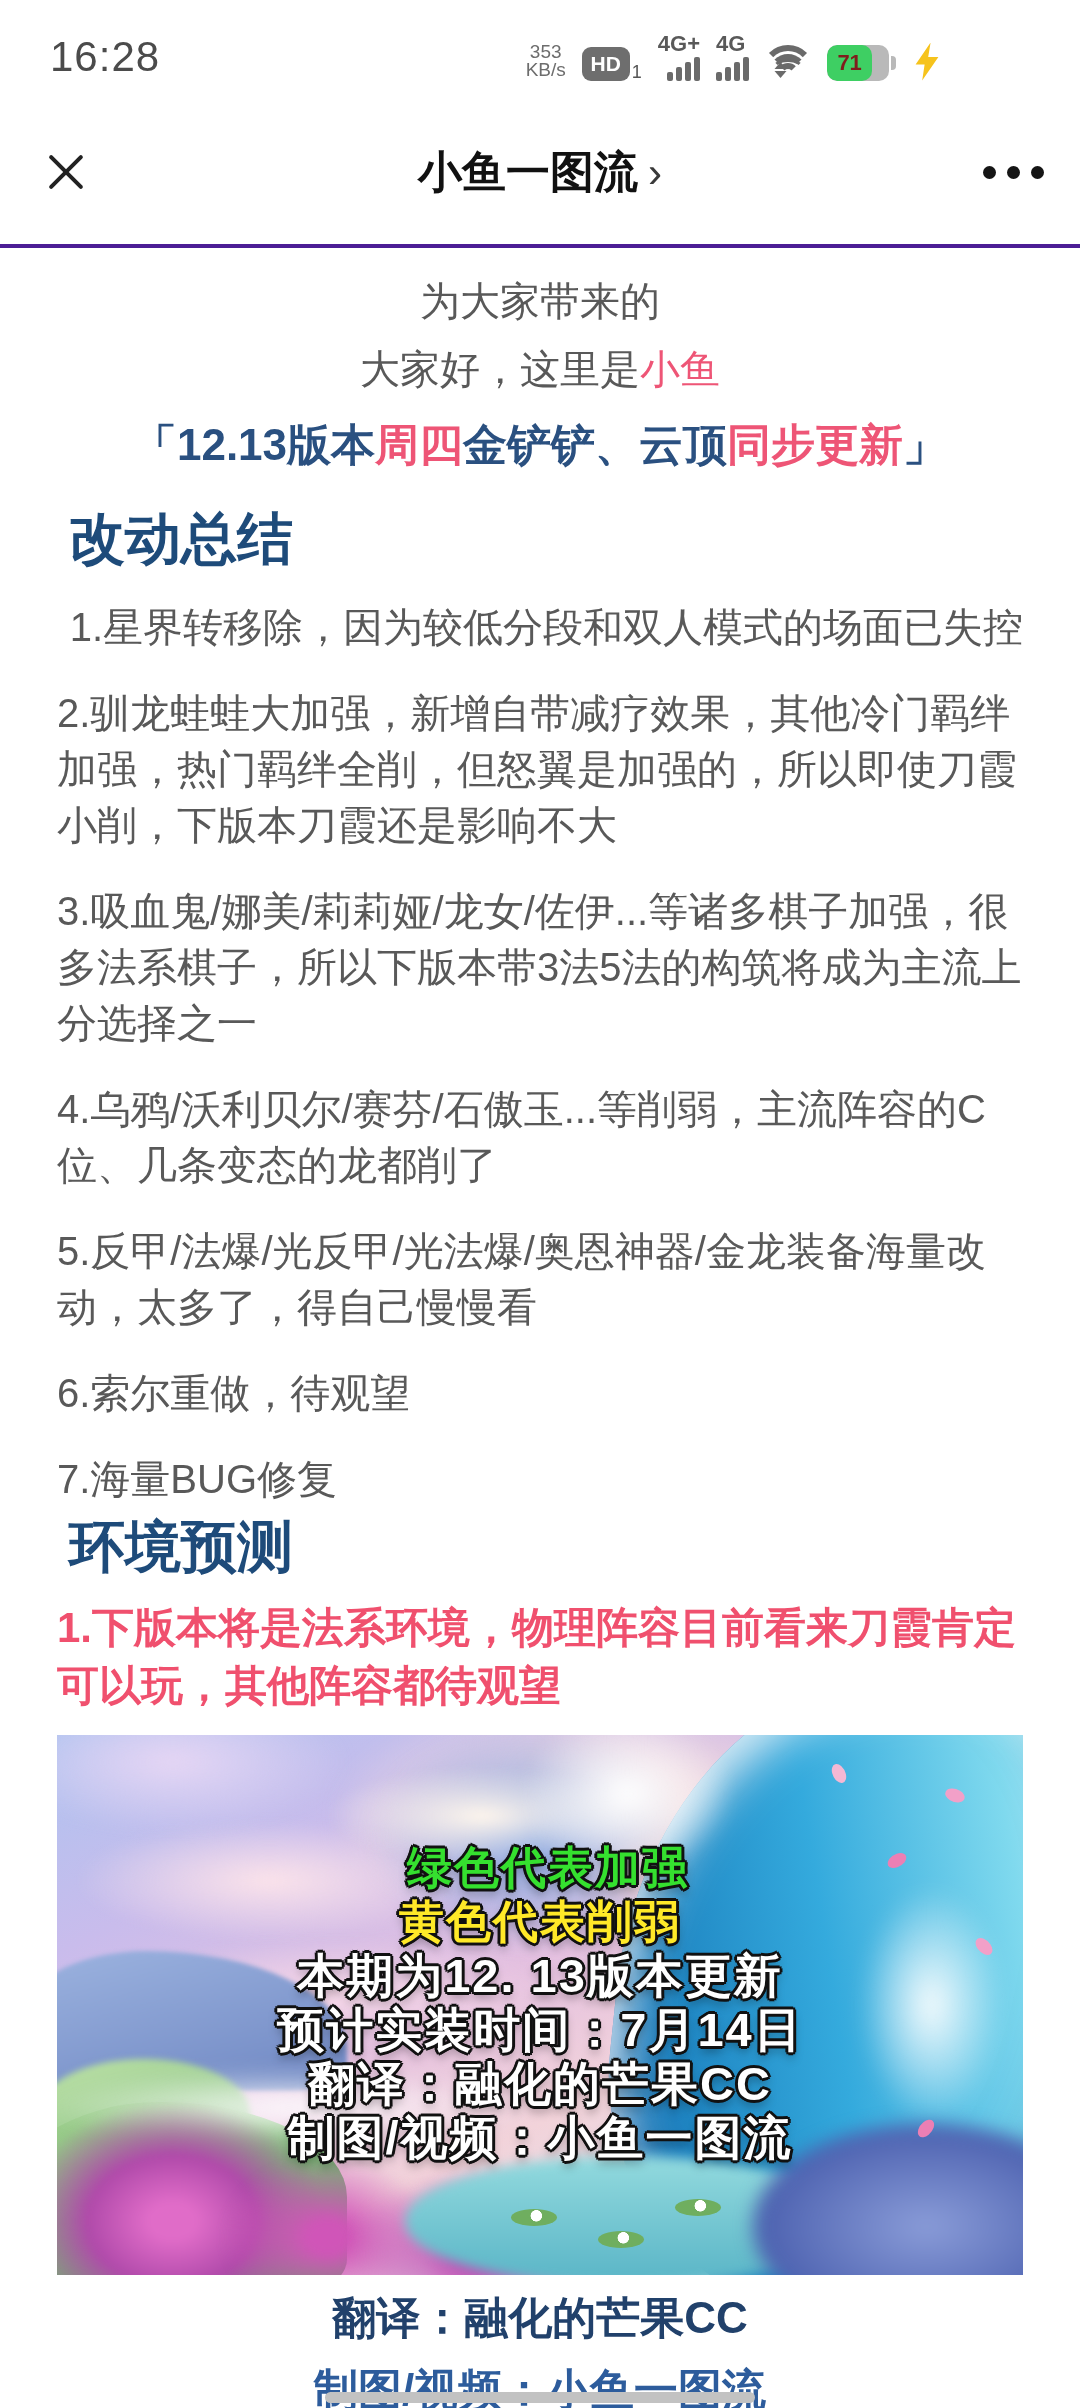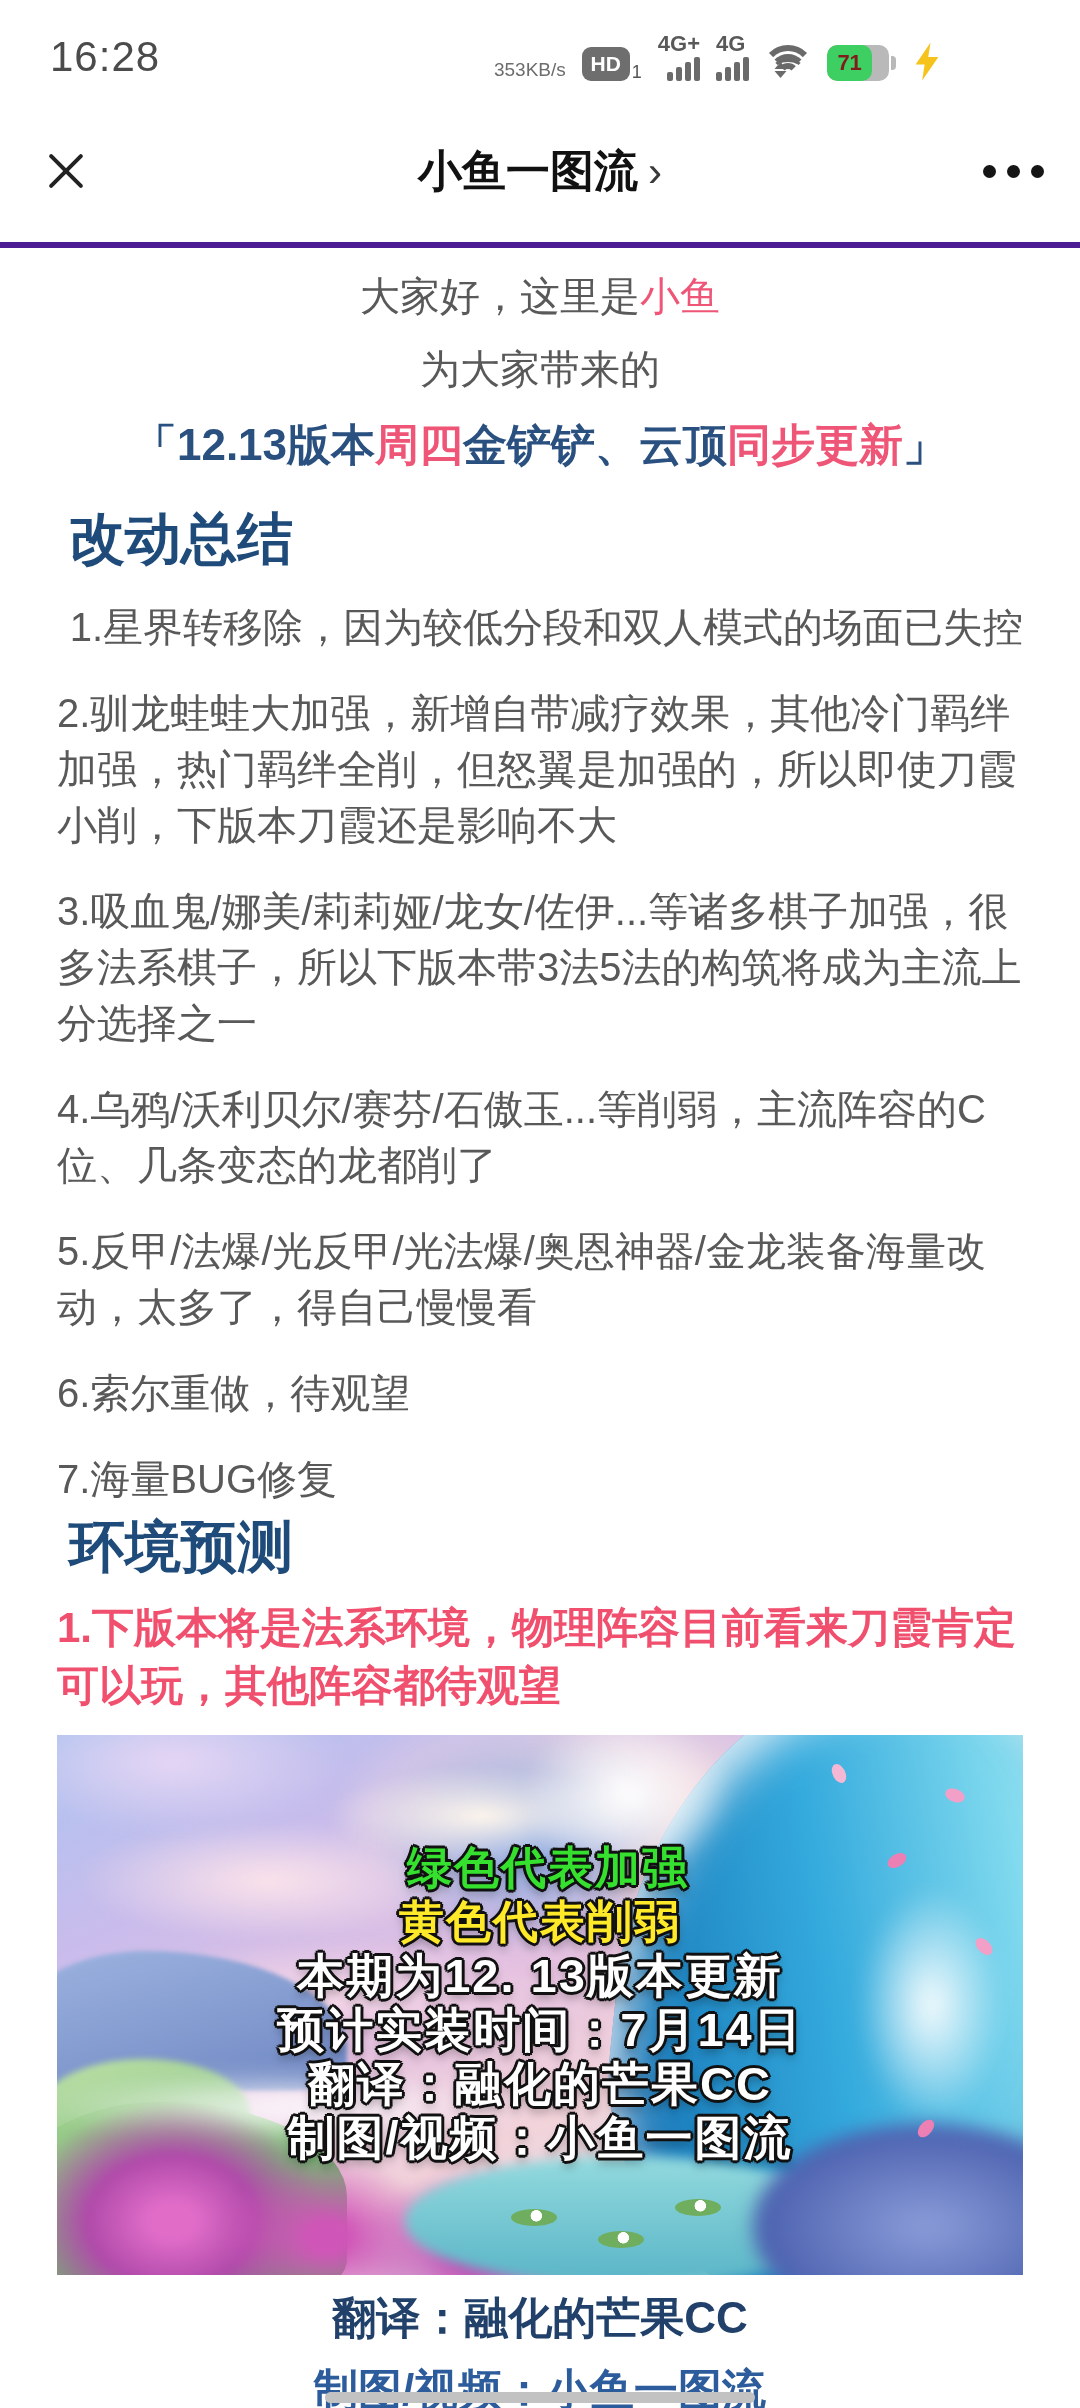--- a/index.html
+++ b/index.html
@@ -9,21 +9,21 @@
     font-family:"Liberation Sans","DejaVu Sans",sans-serif;
     -webkit-font-smoothing:antialiased;
   }
   
   .status-bar{
     height:100px;display:flex;align-items:center;justify-content:space-between;
     padding:14px 50px 0 50px;box-sizing:border-box;
   }
   .time{font-size:42px;color:#4b4b4b;letter-spacing:1px;}
   .status-right{display:flex;align-items:flex-end;gap:16px;margin-right:88px;}
-  .net-speed{display:flex;flex-direction:row;align-items:center;line-height:18px;
+  .net-speed{display:flex;flex-direction:column;align-items:center;line-height:18px;
     font-size:19px;color:#6d6d6d;padding-bottom:2px;}
   .hd-wrap{display:flex;align-items:flex-end;gap:2px;}
   .hd-badge{width:48px;height:34px;border-radius:9px;background:#6e6e6e;color:#fff;
     font-size:21px;font-weight:bold;display:flex;align-items:center;justify-content:center;}
   .hd-sub{font-size:18px;color:#555;line-height:18px;}
   .sig{display:flex;flex-direction:column;align-items:flex-end;}
   .sig-label{font-size:22px;font-weight:bold;color:#595959;line-height:20px;margin-bottom:3px;align-self:flex-start;}
   .bars{display:flex;align-items:flex-end;gap:3px;height:24px;}
   .bars i{display:block;width:6px;background:#6a6a6a;border-radius:2px;}
   .b1{height:9px}.b2{height:14px}.b3{height:19px}.b4{height:24px}
@@ -38,21 +38,21 @@
   .arr-dn{border-top:7px solid #6a6a6a;}
   .battery{display:flex;align-items:center;}
   .batt-body{width:62px;height:36px;border-radius:10px;background:#b9b9b9;overflow:hidden;display:flex;}
   .batt-fill{width:73%;height:100%;background:#3ecf63;color:#7f1d1d;font-size:22px;font-weight:bold;
     display:flex;align-items:center;justify-content:center;border-radius:10px;}
   .batt-cap{width:5px;height:14px;background:#b9b9b9;border-radius:0 4px 4px 0;margin-left:2px;}
   .bolt{width:30px;height:38px;background:#f6c31c;
     clip-path:polygon(62% 0,12% 58%,42% 58%,34% 100%,88% 38%,54% 38%);}
   
   .nav-bar{height:148px;display:flex;align-items:center;justify-content:space-between;
-    padding:0 36px;box-sizing:border-box;position:relative;border-bottom:6px solid #4c1d95;}
+    padding:0 36px;box-sizing:border-box;position:relative;border-bottom:4px solid #4c1d95;}
   .close-btn{width:60px;height:60px;position:relative;cursor:pointer;}
   .close-btn i{position:absolute;left:7px;top:28px;width:46px;height:4px;background:#222;border-radius:2px;}
   .close-btn i:first-child{transform:rotate(45deg);}
   .close-btn i:last-child{transform:rotate(-45deg);}
   .nav-title{position:absolute;left:0;right:0;text-align:center;font-size:44px;font-weight:600;color:#111;}
   .nav-title .chev{font-weight:400;color:#3a3a3a;font-size:42px;margin-left:10px;}
   .more-btn{display:flex;gap:11px;align-items:center;cursor:pointer;}
   .more-btn i{width:13px;height:13px;border-radius:50%;background:#151515;display:block;}
   
   .article{padding:0 57px;}
@@ -179,22 +179,22 @@
     <span>小鱼一图流</span><span class="chev">›</span>
   </div>
   <div class="more-btn">
       <i></i>
       <i></i>
       <i></i>
     </div>
 </div>
 
 <div class="article">
+  <p class="p-center p2">为大家带来的</p>
   <p class="p-center p1"><span class="seg-gray">大家好，这里是</span><span class="seg-pink">小鱼</span></p>
-  <p class="p-center p2">为大家带来的</p>
   <p class="p-title"><span class="seg-navy">「12.13版本</span><span class="seg-pink">周四</span><span class="seg-navy">金铲铲、云顶</span><span class="seg-pink">同步更新</span><span class="seg-navy">」</span></p>
 
   <h1 class="sec h-summary">改动总结</h1>
   <div>
       <p class="item">1.星界转移除，因为较低分段和双人模式的场面已失控</p>
       <p class="item">2.驯龙蛙蛙大加强，新增自带减疗效果，其他冷门羁绊加强，热门羁绊全削，但怒翼是加强的，所以即使刀霞小削，下版本刀霞还是影响不大</p>
       <p class="item">3.吸血鬼/娜美/莉莉娅/龙女/佐伊...等诸多棋子加强，很多法系棋子，所以下版本带3法5法的构筑将成为主流上分选择之一</p>
       <p class="item">4.乌鸦/沃利贝尔/赛芬/石傲玉...等削弱，主流阵容的C位、几条变态的龙都削了</p>
       <p class="item">5.反甲/法爆/光反甲/光法爆/奥恩神器/金龙装备海量改动，太多了，得自己慢慢看</p>
       <p class="item">6.索尔重做，待观望</p>

